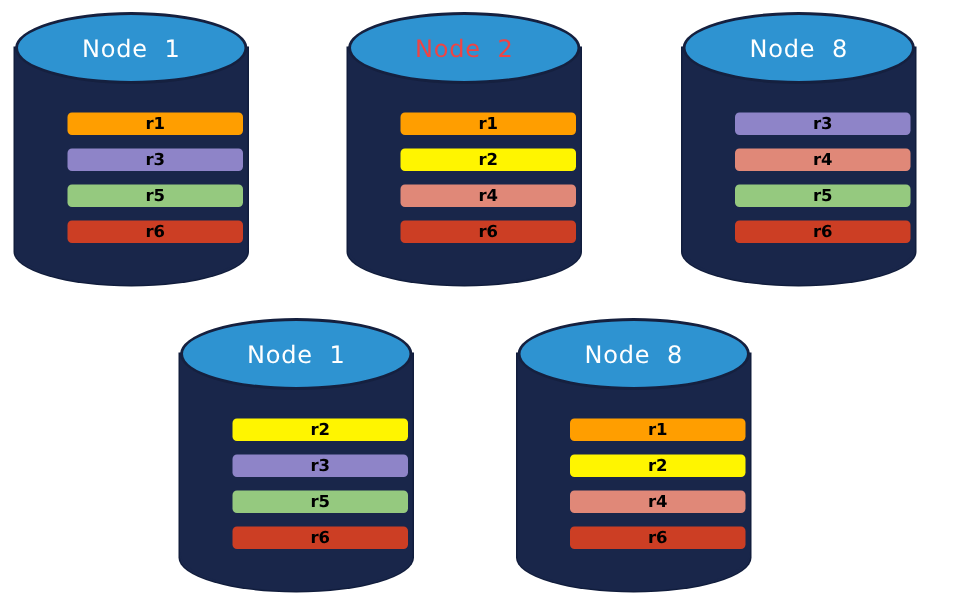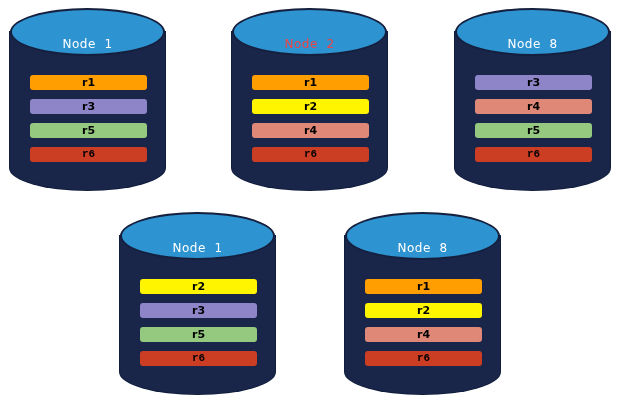--- a/index.html
+++ b/index.html
@@ -53,54 +53,54 @@
     width: 100%;
     height: 48px;
     border-radius: 50%;
     background: #2e93d1;
     border: 2px solid #15203f;
     box-sizing: border-box;
   }
   .cyl-top-label {
     position: absolute;
     left: 0;
-    top: 12px;
+    top: 0;
     width: 100%;
     height: 48px;
     display: flex;
     align-items: center;
     justify-content: center;
     color: #ffffff;
-    font-size: 12px;
+    font-size: 16px;
     font-weight: 400;
     letter-spacing: 0.5px;
     white-space: pre;
     pointer-events: none;
   }
 
   .replica-list {
     position: absolute;
-    left: 1px;
+    left: 16px;
     width: 100%;
     top: 67px;
   }
   .replica-bar {
     height: 15px;
     margin: 0 auto 9px auto;
     border-radius: 3px;
     display: flex;
     align-items: center;
     justify-content: center;
     color: #000000;
     font-size: 11px;
     font-weight: bold;
     line-height: 1;
     box-sizing: border-box;
   }
-  .replica-bar:last-child { margin-bottom: 0; font-family: Liberation Mono, monospace; }
+  .replica-bar:last-child { margin-bottom: 0; }
 </style>
 </head>
 <body style="background: rgb(255, 255, 255);">
 
 <div id="stage">
     <div class="node" style="left: 10px; top: 8px; width: 155px; height: 182px;">
       <div class="cyl-body" style="background: rgb(25, 38, 74);">
         <div class="cyl-bottom-shade" style="background: rgb(25, 38, 74);"></div>
       </div>
       <div class="replica-list">

